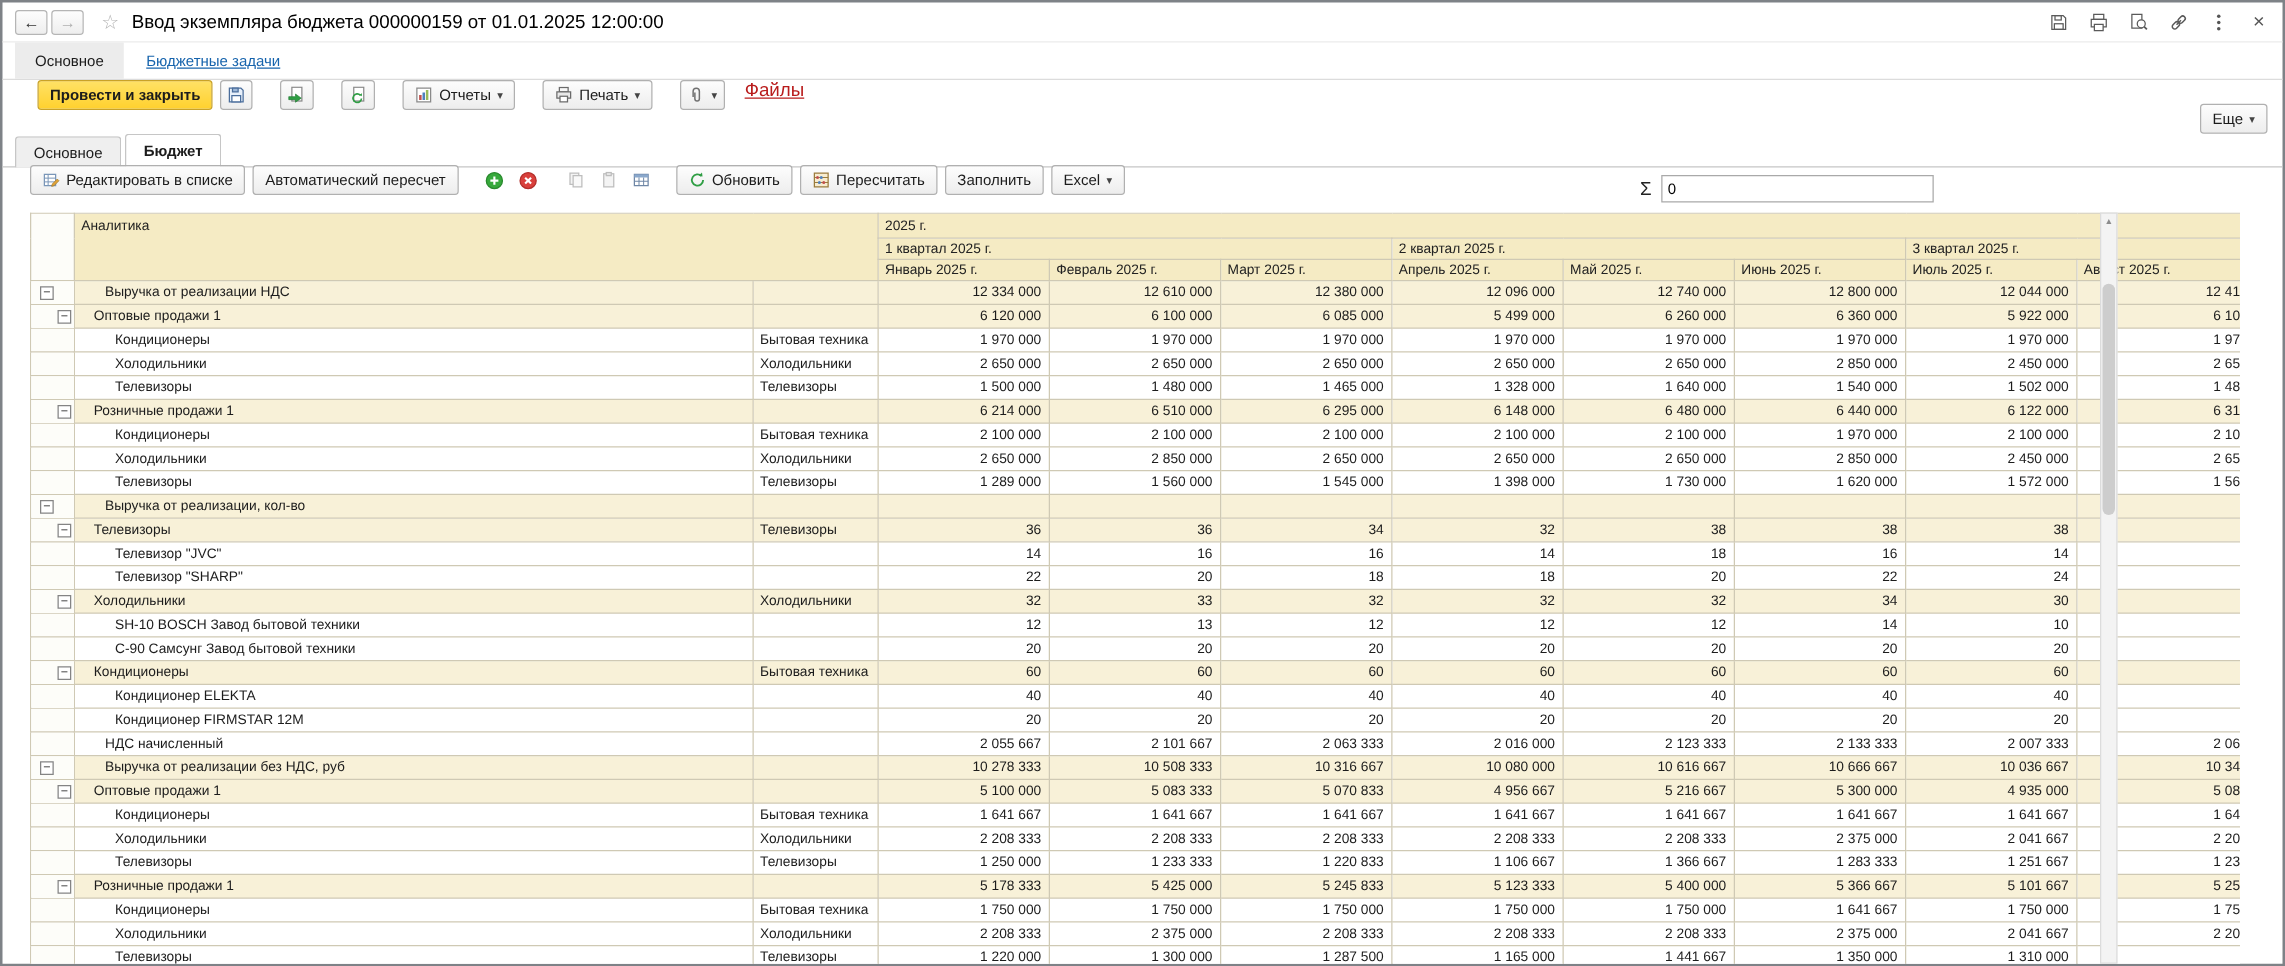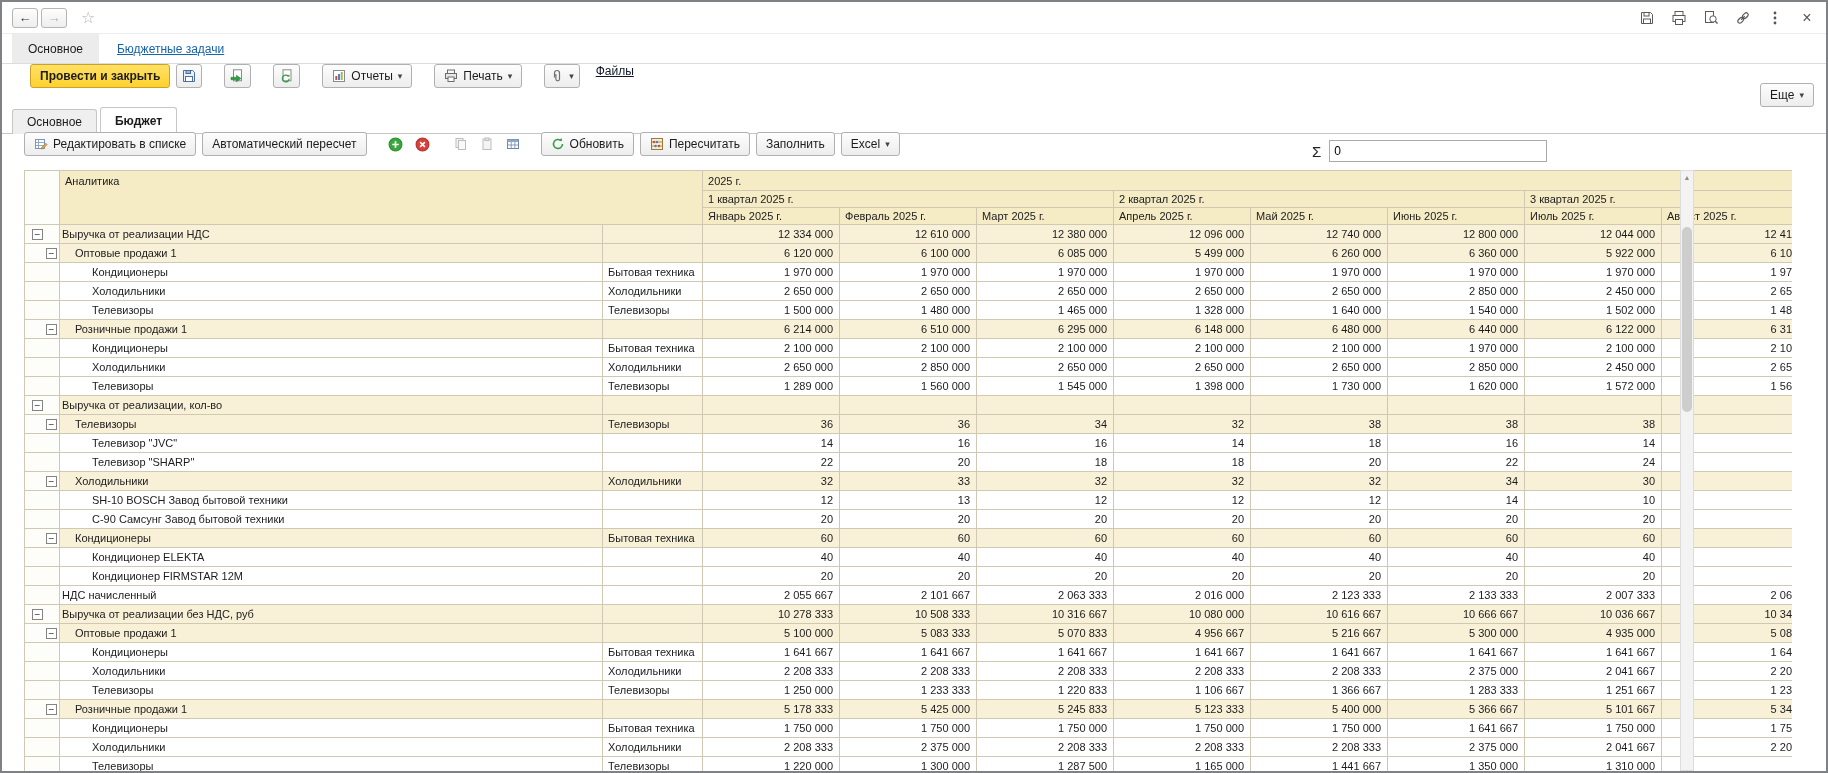--- a/index.html
+++ b/index.html
@@ -25,21 +25,21 @@
   .slink { display:flex; align-items:center; margin-left:18px; font-size:12px; color:#1764ad; text-decoration:underline; cursor:pointer; }
 
   
   .main-toolbar { height:40px; display:flex; align-items:flex-start; gap:6px; padding:0 28px; position:relative; }
   .btn { display:inline-flex; align-items:center; gap:5px; height:24px; padding:0 9px; border:1px solid #b0b0b0;
     border-radius:3px; background:linear-gradient(#fdfdfd,#ededed); font-size:12px; color:#1c1c1c; cursor:pointer; white-space:nowrap; }
   .btn.primary { background:linear-gradient(#ffe166,#ffd12e); border-color:#c9a227; font-weight:700; }
   .btn.iconbox { padding:0 5px; }
   .gap { width:10px; }
   .caret { font-size:9px; color:#444; }
-  .linktext { font-size:12px; color:#0f172a; text-decoration:underline; cursor:pointer; margin-left:10px; }
+  .linktext { font-size:15px; color:#b91c1c; text-decoration:underline; cursor:pointer; margin-left:10px; }
   .more-btn { position:absolute; right:12px; top:19px; }
 
   
   .page-tabs { height:30px; display:flex; align-items:flex-end; padding-left:10px; border-bottom:1px solid #c6c6c6; }
   .ptab { height:25px; display:flex; align-items:center; padding:0 14px; font-size:12px; border:1px solid #c6c6c6;
     border-bottom:none; background:#efefef; border-radius:3px 3px 0 0; margin-right:3px; cursor:pointer; position:relative; top:1px; }
   .ptab.active { background:#fff; font-weight:700; height:27px; }
 
   
   .table-toolbar { height:36px; display:flex; align-items:center; gap:6px; padding:0 10px 16px 22px; position:relative; }
@@ -59,21 +59,21 @@
   thead th { background:#f5ebc4; text-align:left; padding:2px 5px; color:#222; }
   th.gh { background:#fdfdf9; }
   th.ah { vertical-align:top; padding-top:4px; }
   th.yh { height:20px; }
   th.qh, th.mh { height:17px; }
   tbody tr { height:19px; }
   tbody td { padding:0 5px; background:#fff; vertical-align:middle; }
   tr.group td { background:#f8f1d8; }
   td.c-gutter { background:#fdfdf9 !important; position:relative; padding:0; }
   td.c-num { text-align:right; padding:0 6px; }
-  td.ind1 { padding-left:2px; }
+  td.ind1 { padding-left:24px; }
   td.ind2 { padding-left:15px; }
   td.ind3 { padding-left:32px; }
   .tgl { position:absolute; top:4px; width:11px; height:11px; border:1px solid #848484; background:#fff;
     font-size:10px; line-height:9px; text-align:center; color:#333; cursor:pointer; }
   .tgl.lvl1 { left:7px; }
   .tgl.lvl2 { left:21px; }
 
   
   .vscroll { position:absolute; right:0; top:0; width:14px; height:601px; background:#f3f3f3; border:1px solid #dcdcdc; }
   .varrow { width:12px; height:14px; text-align:center; font-size:7px; color:#8c8c8c; line-height:14px; cursor:pointer; }
@@ -83,20 +83,21 @@
 </style>
 </head>
 <body>
 
 <div class="window">
 
   <div class="titlebar">
     <div class="navbtn"><span>←</span></div>
     <div class="navbtn dim"><span>→</span></div>
     <div class="star">☆</div>
+    <div class="title">Ввод экземпляра бюджета 000000159 от 01.01.2025 12:00:00</div>
     <div class="tb-icons">
       <span class="ticon">
         <svg width="16" height="16" viewBox="0 0 16 16">
             <path d="M2.5 2.5h9l2 2v9h-11z" fill="none" stroke="#5a5a5a"></path>
             <rect x="5" y="2.5" width="5" height="3.5" fill="none" stroke="#5a5a5a"></rect>
             <rect x="4.5" y="9" width="7" height="4.5" fill="none" stroke="#5a5a5a"></rect>
           </svg>
       </span>
       <span class="ticon">
         <svg width="16" height="16" viewBox="0 0 16 16">
@@ -691,21 +692,21 @@
               </td>
               <td class="c-name ind2">Розничные продажи 1</td>
               <td class="c-attr"></td>
               <td class="c-num">5 178 333</td>
               <td class="c-num">5 425 000</td>
               <td class="c-num">5 245 833</td>
               <td class="c-num">5 123 333</td>
               <td class="c-num">5 400 000</td>
               <td class="c-num">5 366 667</td>
               <td class="c-num">5 101 667</td>
-              <td class="c-num">5 34</td>
+              <td class="c-num">5 25</td>
             </tr>
             <tr>
               <td class="c-gutter"></td>
               <td class="c-name ind3">Кондиционеры</td>
               <td class="c-attr">Бытовая техника</td>
               <td class="c-num">1 750 000</td>
               <td class="c-num">1 750 000</td>
               <td class="c-num">1 750 000</td>
               <td class="c-num">1 750 000</td>
               <td class="c-num">1 750 000</td>

